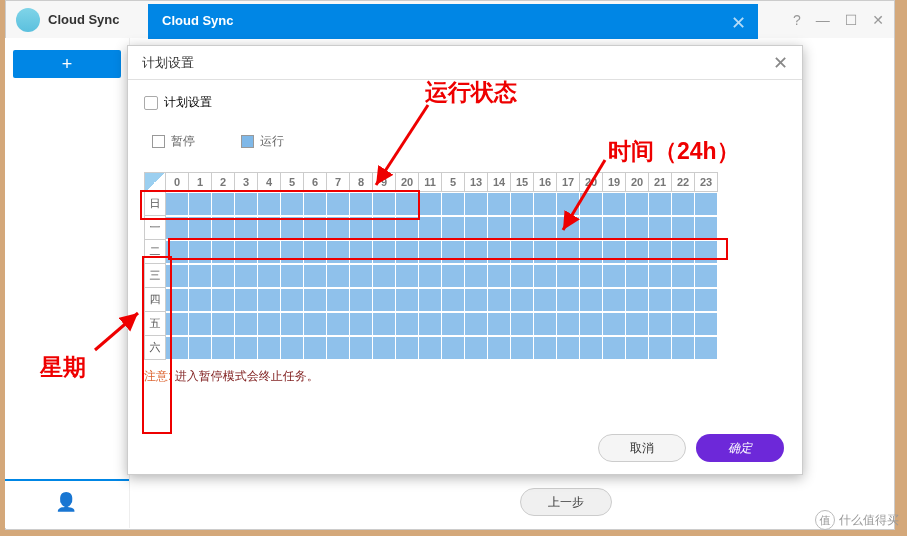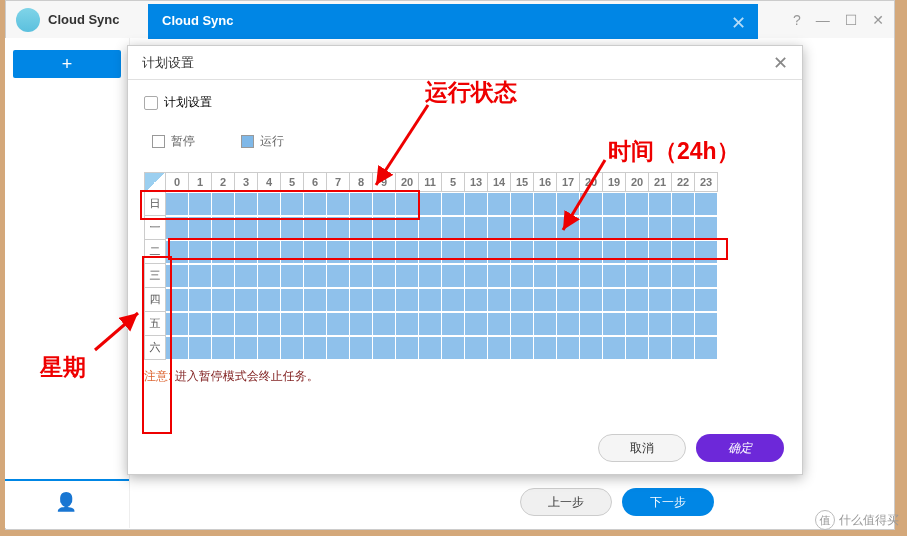--- a/index.html
+++ b/index.html
@@ -90,21 +90,20 @@
   </div>
 </div>
 
 <div class="inner-window">
   <div class="inner-title">Cloud Sync</div>
   <div class="inner-close">✕</div>
 </div>
 
 <div class="bottom-nav">
   <div class="nav-btn nav-prev">上一步</div>
-  <div class="nav-btn nav-next">下一步</div>
 </div>
 
 <div class="dialog">
   <div class="dlg-header">
     <span>计划设置</span>
     <span class="dlg-close">✕</span>
   </div>
   <div class="dlg-body">
     <div class="chk-row">
       <div class="chk"></div>

